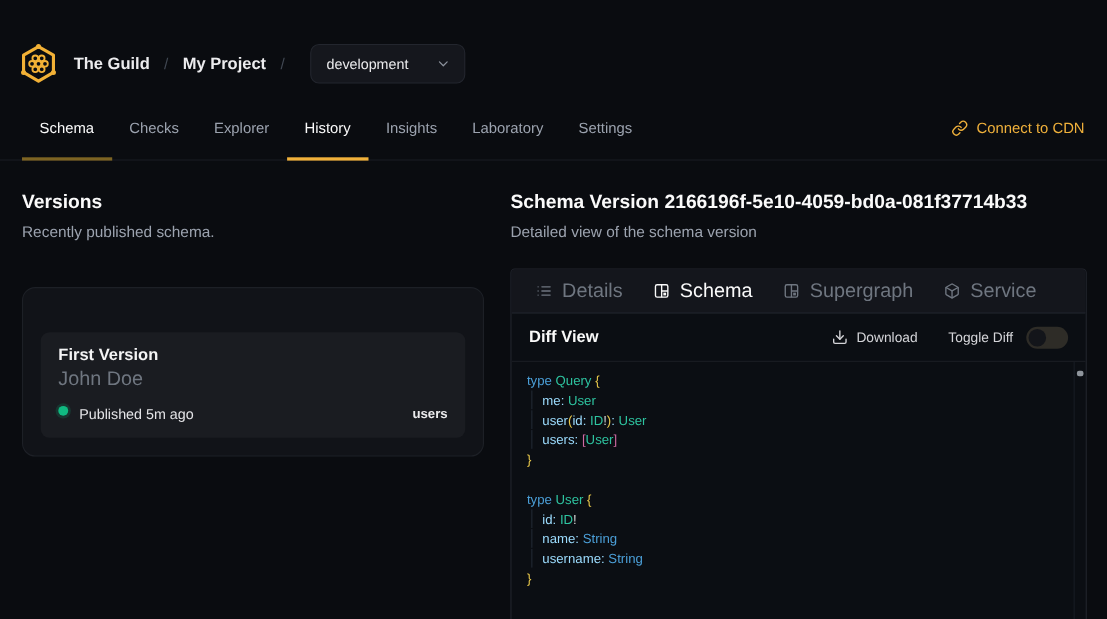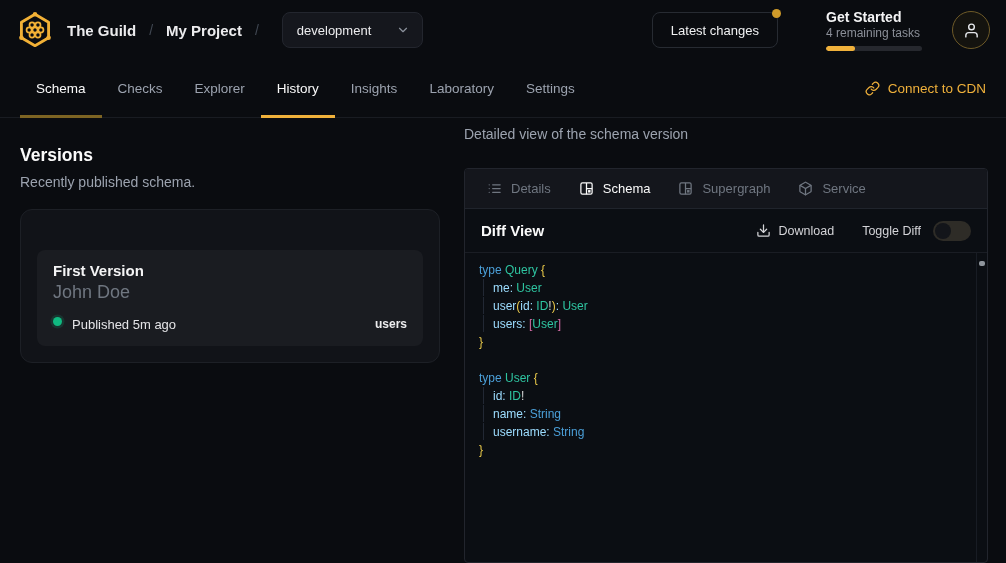--- a/index.html
+++ b/index.html
@@ -5,21 +5,21 @@
   * { box-sizing: border-box; margin: 0; padding: 0; }
   html,body { width:1006px; height:563px; }
   body {
     background:#0a0c10; color:#e7e9ea; overflow:hidden; position:relative;
     font-family:"Liberation Sans", sans-serif; -webkit-font-smoothing:antialiased;
   }
   svg { display:block; }
   button { font-family:inherit; cursor:pointer; }
 
   
-  .header { height:60px; display:flex; align-items:center; padding:0 16px; }
+  .header { height:60px; display:flex; align-items:center; padding:0 16px;margin-top:28px; }
   .logo { width:38px; height:38px; margin-right:13px; flex:none; }
   .crumb { font-size:15px; font-weight:600; color:#ececee; text-decoration:none; cursor:pointer; }
   .crumb-sep { color:#414853; margin:0 13px; font-size:14px; }
   .env-select { display:flex; align-items:center; gap:25px; background:#15171d; border:1px solid #23262e;
     border-radius:8px; height:36px; padding:0 12px 0 14px; font-size:13px; color:#ececee; margin-left:10px; }
   .env-select svg { color:#8b919c; }
   .header-right { margin-left:auto; display:flex; align-items:center; }
   .latest-btn { position:relative; height:36px; padding:0 18px; border:1px solid #272b32; border-radius:8px;
     background:transparent; color:#f0f1f2; font-size:13px; }
   .latest-dot { position:absolute; top:-4px; right:-4px; width:9px; height:9px; border-radius:50%; background:#cf9b2a; }
@@ -41,35 +41,35 @@
   .nav-underline.bright { background:#f0b13b; }
   .cdn-link { margin-left:auto; display:flex; align-items:center; gap:8px; color:#f0b13b;
     font-size:13.5px; cursor:pointer; }
 
   
   .content { display:flex; padding:0 18px 0 20px; height:445px; }
   .col-title { font-size:17.5px; font-weight:700; color:#fafafa; margin-top:26px; line-height:22px; }
   .col-sub { font-size:14px; color:#9ca3af; margin-top:8px; line-height:17px; }
 
   .left-col { width:420px; flex:none; }
-  .versions-card { margin-top:18px; border:1px solid #1d2026; border-radius:12px; background:#111318; padding:16px; }
+  .versions-card { margin-top:42px; border:1px solid #1d2026; border-radius:12px; background:#111318; padding:16px; }
   .version-item { margin-top:24px; background:#1a1c21; border-radius:8px; padding:12px 16px 14px; cursor:pointer; }
   .vi-name { font-size:15px; font-weight:600; color:#f4f4f5; }
   .vi-author { font-size:18px; color:#6f7680; margin-top:3px; }
   .vi-meta { display:flex; margin-top:14px; }
   .vi-dot { width:9px; height:9px; border-radius:50%; background:#10b981; box-shadow:0 0 0 2.5px rgba(16,185,129,.16); margin-right:10px; flex:none; }
   .vi-status { font-size:13px; color:#e4e4e7; }
   .vi-badge { margin-left:auto; font-size:12px; font-weight:700; color:#ececee; }
 
   .right-col { flex:1; margin-left:24px; display:flex; flex-direction:column; min-width:0; }
   .detail-panel { margin-top:25px; border:1px solid #22252d; border-radius:4px; background:#0b0e13;
     flex:1; display:flex; flex-direction:column; overflow:hidden; }
   .ptabs { height:40px; flex:none; display:flex; align-items:center; background:#14161c;
     border-bottom:1px solid #20242c; padding:0 8px; }
-  .ptab { display:flex; align-items:center; gap:9px; padding:0 14px; font-size:13px; color:#6f7680;
+  .ptab { display:flex; align-items:center; gap:9px; padding:0 14px; font-size:18px; color:#6f7680;
     height:100%; background:none; border:none; }
   .ptab.active { color:#fafafa; }
   .ptab svg { width:15px; height:15px; }
 
   .diff-header { height:44px; flex:none; display:flex; align-items:center; padding:0 16px; border-bottom:1px solid #1a1d24; }
   .diff-title { font-size:15px; font-weight:700; color:#fafafa; }
   .diff-actions { margin-left:auto; display:flex; align-items:center; gap:28px; }
   .download-btn { display:flex; align-items:center; gap:8px; font-size:12.5px; color:#d4d4d8; background:none; border:none; }
   .download-btn svg { color:#d4d4d8; }
   .toggle-group { display:flex; align-items:center; gap:12px; font-size:12.5px; color:#d4d4d8; }
@@ -107,39 +107,20 @@
   <span class="crumb-sep">/</span>
   <span class="crumb">My Project</span>
   <span class="crumb-sep">/</span>
   <div class="env-select">
     <span>development</span>
     <svg width="14" height="14" viewBox="0 0 24 24" fill="none" stroke="currentColor" stroke-width="2" stroke-linecap="round" stroke-linejoin="round">
       <polyline points="6 9 12 15 18 9"></polyline>
     </svg>
   </div>
 
-  <div class="header-right">
-    <button class="latest-btn">
-      <span>Latest changes</span>
-      <span class="latest-dot"></span>
-    </button>
-    <div class="get-started">
-      <div class="gs-title">Get Started</div>
-      <div class="gs-sub">4 remaining tasks</div>
-      <div class="gs-bar">
-        <div class="gs-fill" style="width: 30%;"></div>
-      </div>
-    </div>
-    <div class="avatar">
-      <svg width="17" height="17" viewBox="0 0 24 24" fill="none" stroke="currentColor" stroke-width="2" stroke-linecap="round" stroke-linejoin="round">
-        <path d="M20 21v-2a4 4 0 0 0-4-4H8a4 4 0 0 0-4 4v2"></path>
-          <circle cx="12" cy="7" r="4"></circle>
-      </svg>
-    </div>
-  </div>
 </div>
 
 <div class="nav">
   <div id="nav-tabs" style="display:flex;align-items:stretch;">
       <div class="nav-tab active">
         <span>Schema</span>
         <span class="nav-underline dim"></span>
       </div>
       <div class="nav-tab">
         <span>Checks</span>
@@ -182,20 +163,21 @@
         <div class="vi-meta">
           <span class="vi-dot"></span>
           <span class="vi-status">Published 5m ago</span>
           <span class="vi-badge">users</span>
         </div>
       </div>
     </div>
   </div>
 
   <div class="right-col">
+    <div class="col-title">Schema Version 2166196f-5e10-4059-bd0a-081f37714b33</div>
     <div class="col-sub">Detailed view of the schema version</div>
 
     <div class="detail-panel">
       <div class="ptabs" id="panel-tabs">
           <button class="ptab">
             <span style="display: flex;">
               <svg viewBox="0 0 24 24" fill="none" stroke="currentColor" stroke-width="2" stroke-linecap="round" stroke-linejoin="round" style="width: 15px; height: 15px;">
                 <line x1="9" y1="6" x2="21" y2="6"></line>
                 <line x1="9" y1="12" x2="21" y2="12"></line>
                 <line x1="9" y1="18" x2="21" y2="18"></line>

